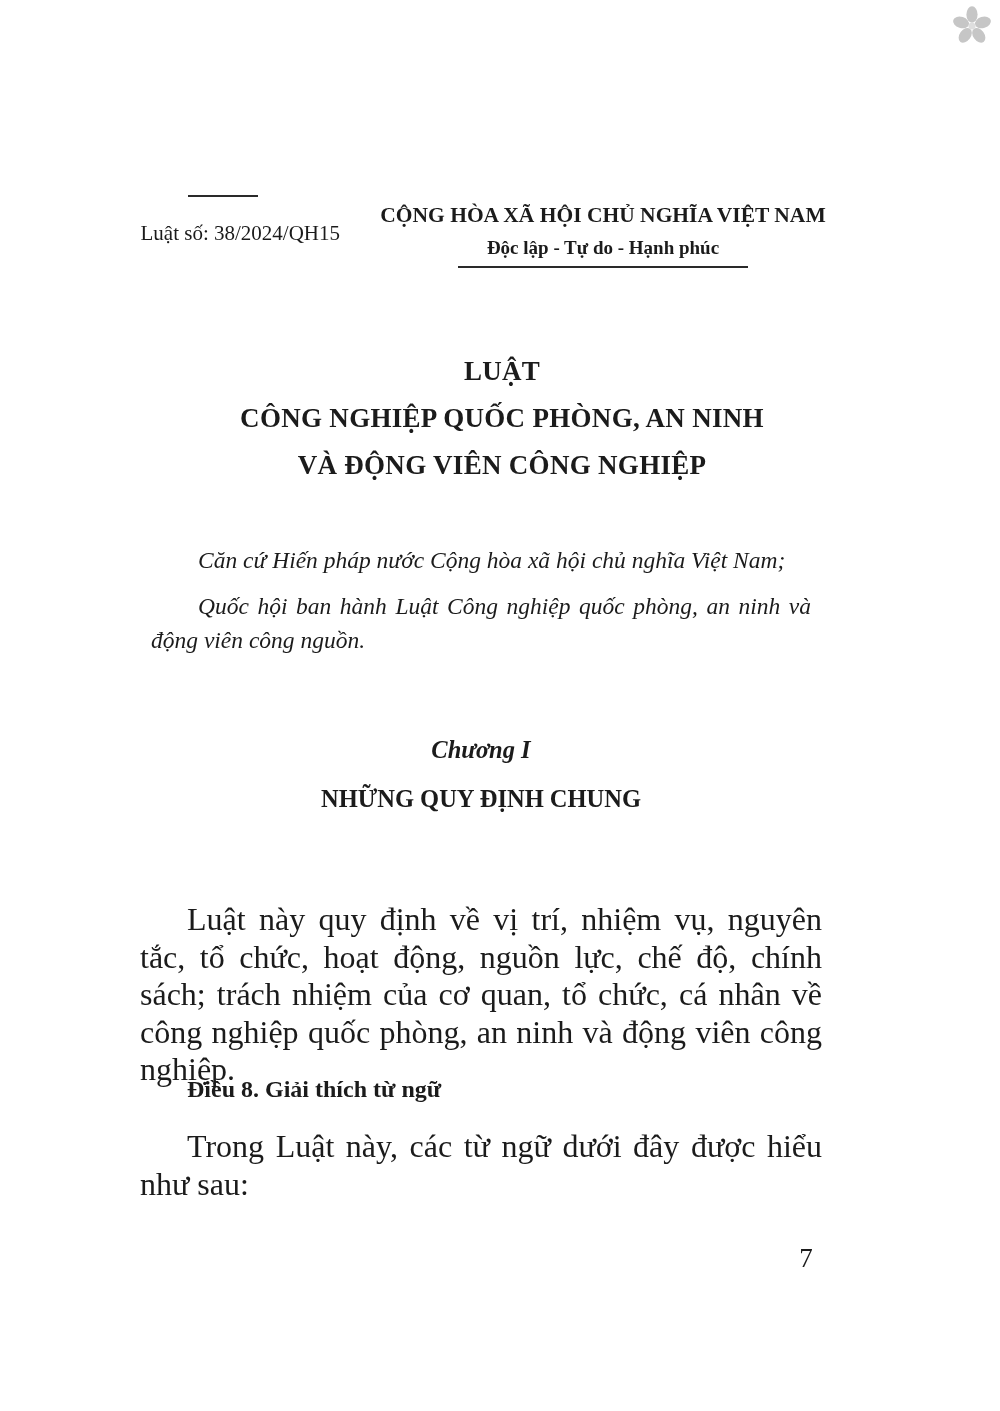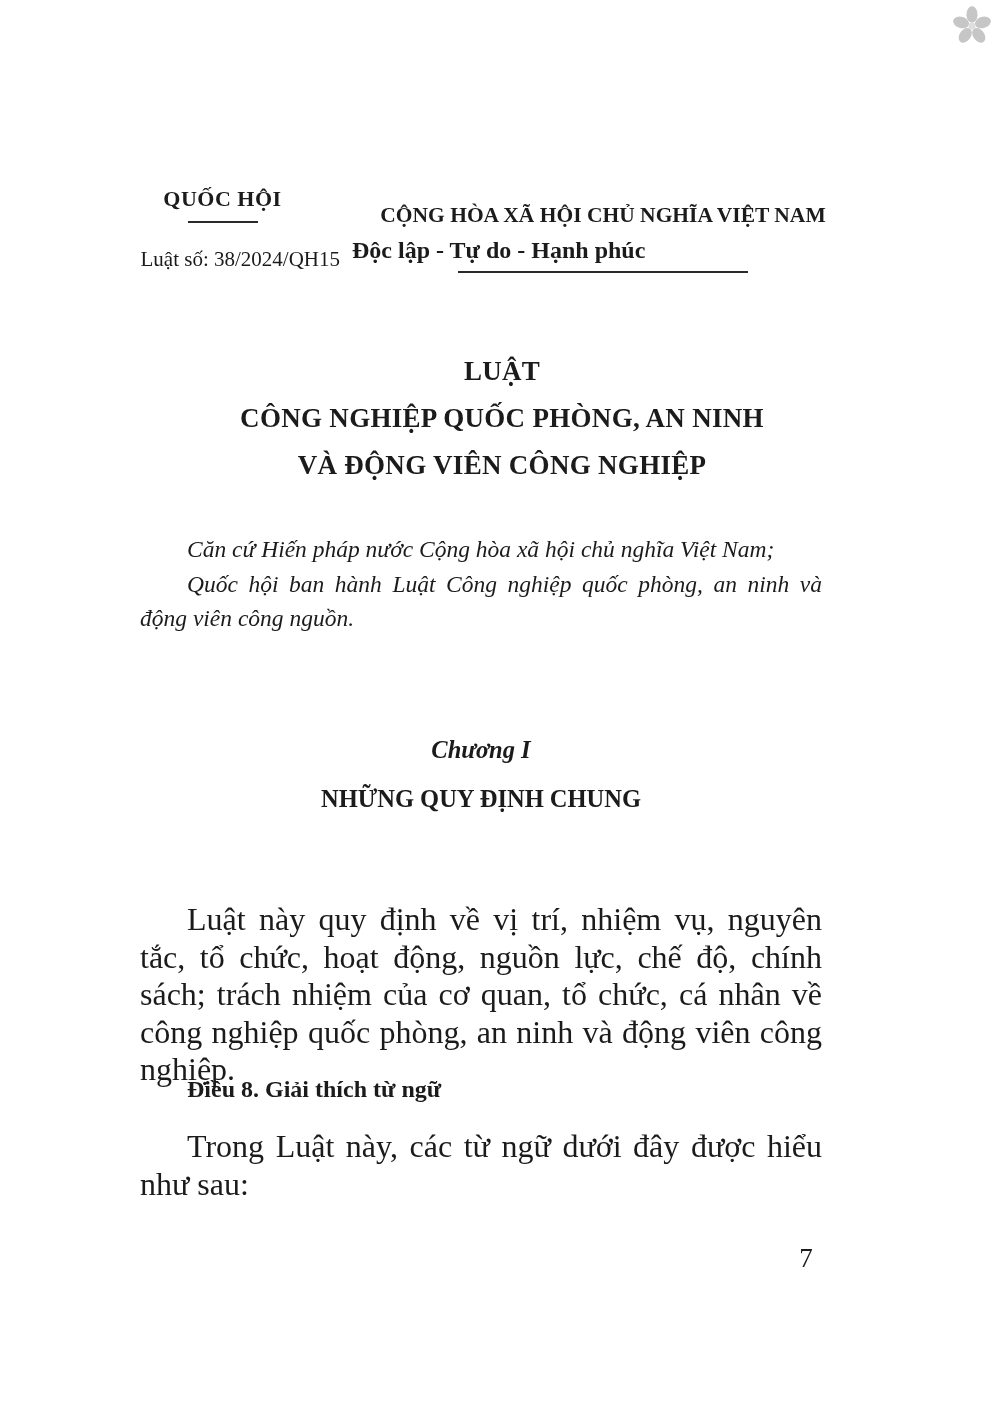--- a/index.html
+++ b/index.html
@@ -59,22 +59,23 @@
     width: 502px;
   }
   .country-name {
     text-align: center;
     font-weight: bold;
     font-size: 21.5px;
     white-space: nowrap;
     margin-top: 19px;
   }
   .motto {
-    font-weight: bold;
-    font-size: 24px;
+    text-align: center;
+    font-weight: bold;
+    font-size: 19px;
     margin-top: 9px;
     white-space: nowrap;
   }
   .motto-rule {
     width: 290px;
     border-top: 2.5px solid #2a2a2a;
     margin: 7px auto 0 auto;
   }
 
   
@@ -96,21 +97,21 @@
     position: absolute;
     left: 140px;
     top: 532px;
     width: 682px;
     font-style: italic;
     font-size: 23.5px;
     line-height: 34.5px;
     text-align: justify;
   }
   .preamble p {
-    margin: 0;
+    margin: 11px;
     text-indent: 47px;
   }
 
   
   .chapter {
     position: absolute;
     left: 0;
     top: 736px;
     width: 962px;
     text-align: center;
@@ -172,21 +173,20 @@
         <ellipse cx="21" cy="9.5" rx="5.6" ry="8.2" transform="rotate(72 21 21)"></ellipse>
         <ellipse cx="21" cy="9.5" rx="5.6" ry="8.2" transform="rotate(144 21 21)"></ellipse>
         <ellipse cx="21" cy="9.5" rx="5.6" ry="8.2" transform="rotate(216 21 21)"></ellipse>
         <ellipse cx="21" cy="9.5" rx="5.6" ry="8.2" transform="rotate(288 21 21)"></ellipse>
       </g>
       <circle cx="21" cy="21" r="3.6" fill="#dedede"></circle>
     </svg>
   </div>
 
   <div class="header-left">
-    <div class="org-name">QUỐC HỘI</div>
     <div class="org-rule"></div>
     <div class="law-no">Luật số: 38/2024/QH15</div>
   </div>
 
   <div class="header-right">
     <div class="country-name">CỘNG HÒA XÃ HỘI CHỦ NGHĨA VIỆT NAM</div>
     <div class="motto">Độc lập - Tự do - Hạnh phúc</div>
     <div class="motto-rule"></div>
   </div>
 

